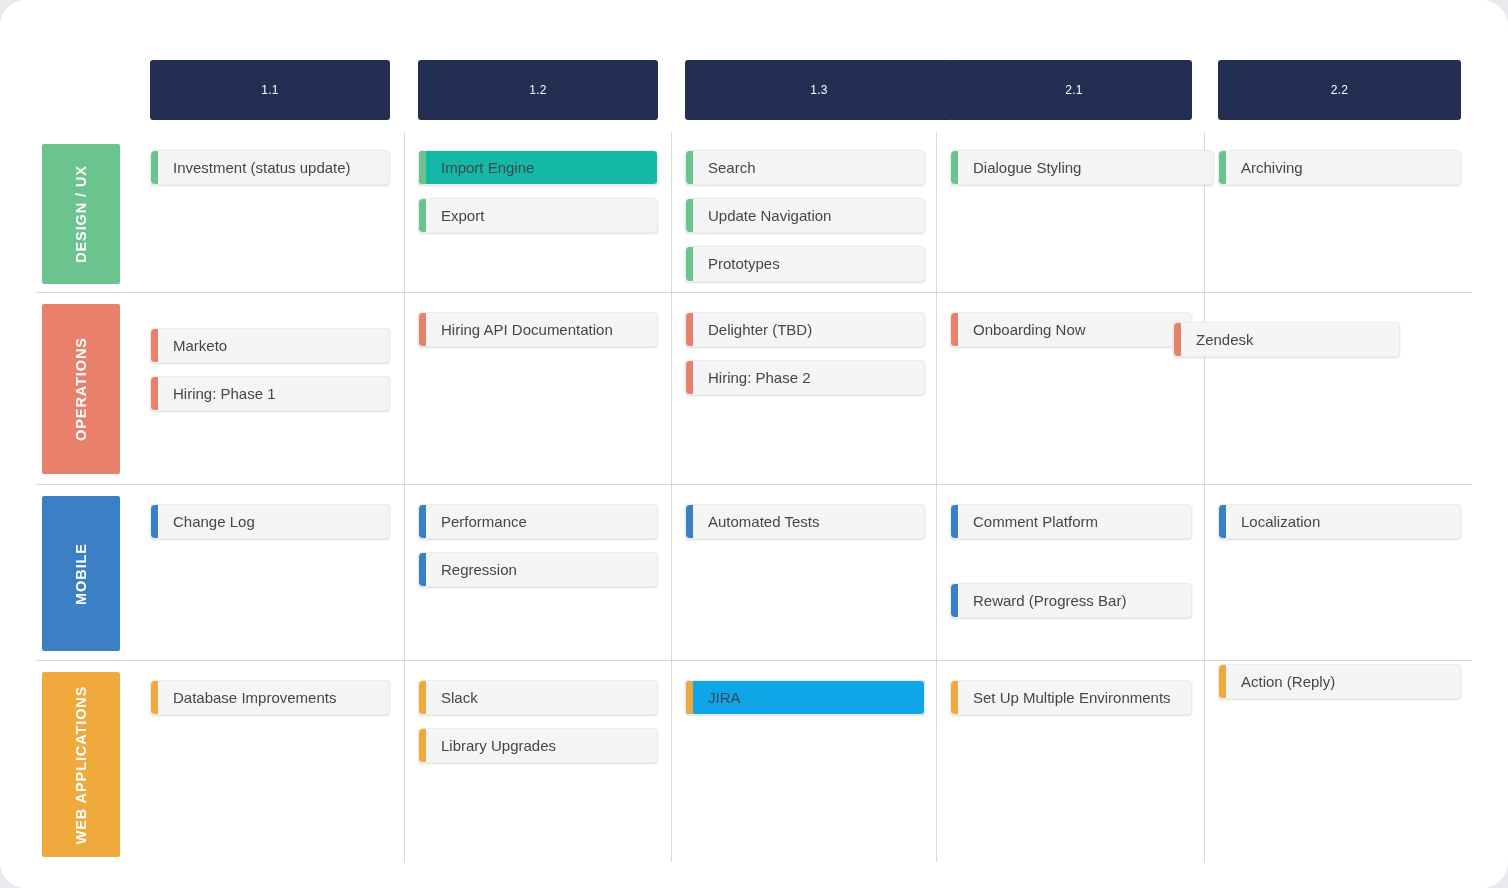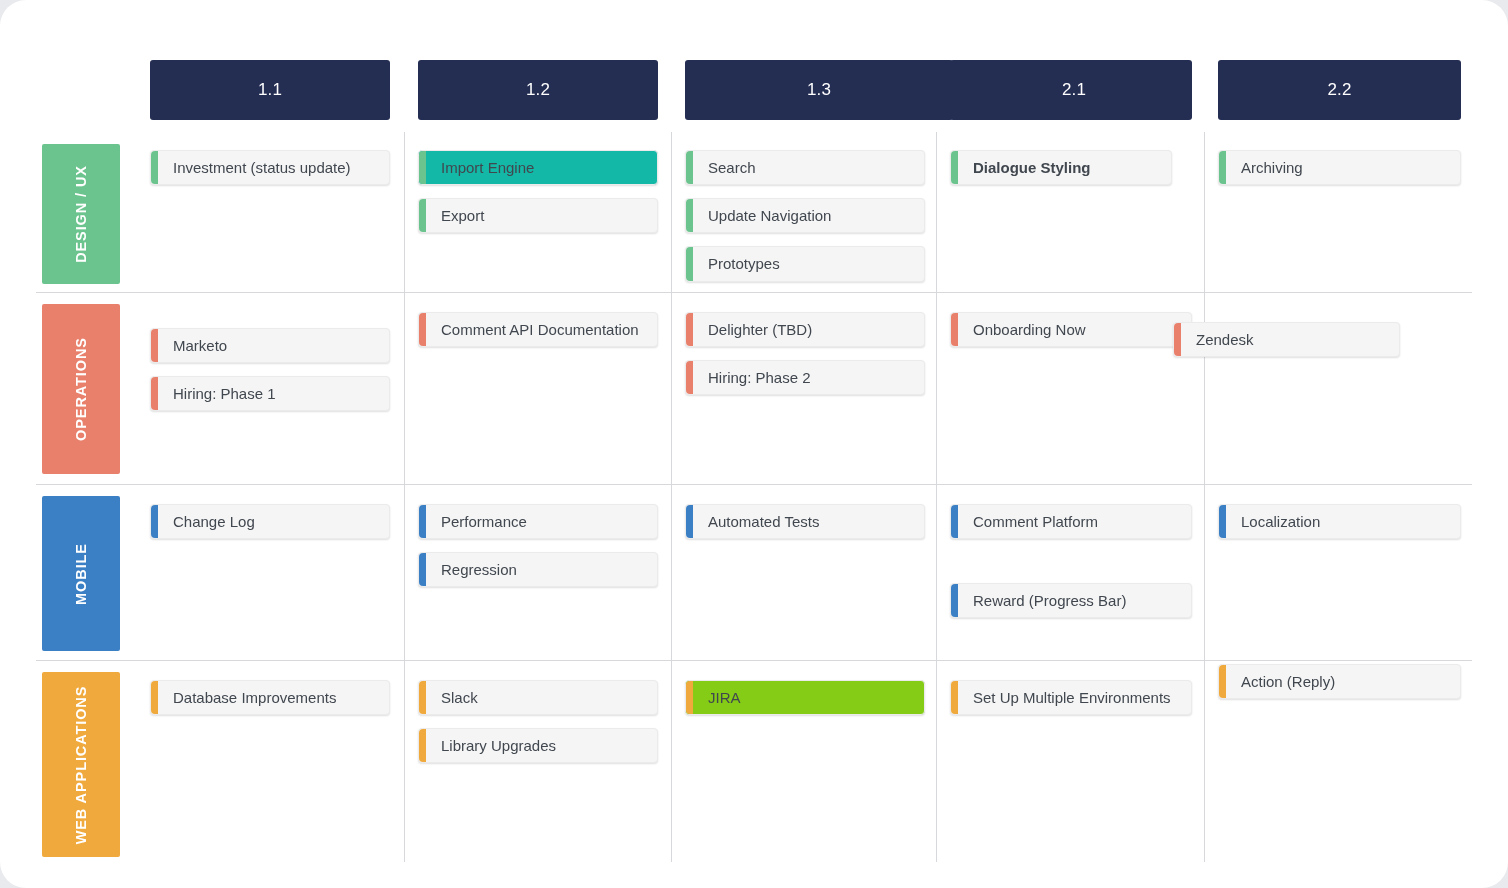--- a/index.html
+++ b/index.html
@@ -28,21 +28,21 @@
     width: 1508px;
     height: 132px;
   }
   .col-header {
     position: absolute;
     top: 60px;
     height: 60px;
     background: #242d52;
     border-radius: 3px;
     color: #ffffff;
-    font-size: 17px;
+    font-size: 12px;
     font-weight: 400;
     display: flex;
     align-items: center;
     justify-content: center;
     letter-spacing: .2px;
   }
 
   
   #grid-body {
     position: absolute;
@@ -165,21 +165,21 @@
           </div>
           <div class="card" style="background: rgb(245, 245, 245); color: rgb(65, 71, 79);">
             <span class="accent" style="background: rgb(107, 196, 142);"></span>
             <span class="card-text">Update Navigation</span>
           </div>
           <div class="card" style="background: rgb(245, 245, 245); color: rgb(65, 71, 79);">
             <span class="accent" style="background: rgb(107, 196, 142);"></span>
             <span class="card-text">Prototypes</span>
           </div>
         </div>
-        <div class="cell" style="left: 950px; width: 222px; padding-top: 18px; font-weight: bold;">
+        <div class="cell" style="left: 950px; width: 264px; padding-top: 18px;">
           <div class="card" style="background: rgb(245, 245, 245); color: rgb(65, 71, 79);">
             <span class="accent" style="background: rgb(107, 196, 142);"></span>
             <span class="card-text">Dialogue Styling</span>
           </div>
         </div>
         <div class="cell" style="left: 1218px; width: 243px; padding-top: 18px;">
           <div class="card" style="background: rgb(245, 245, 245); color: rgb(65, 71, 79);">
             <span class="accent" style="background: rgb(107, 196, 142);"></span>
             <span class="card-text">Archiving</span>
           </div>
@@ -200,21 +200,21 @@
             <span class="card-text">Marketo</span>
           </div>
           <div class="card" style="background: rgb(245, 245, 245); color: rgb(65, 71, 79);">
             <span class="accent" style="background: rgb(232, 128, 108);"></span>
             <span class="card-text">Hiring: Phase 1</span>
           </div>
         </div>
         <div class="cell" style="left: 418px; width: 240px; padding-top: 20px;">
           <div class="card" style="background: rgb(245, 245, 245); color: rgb(65, 71, 79);">
             <span class="accent" style="background: rgb(232, 128, 108);"></span>
-            <span class="card-text">Comment API Documentation</span>
+            <span class="card-text">Hiring API Documentation</span>
           </div>
         </div>
         <div class="cell" style="left: 685px; width: 240px; padding-top: 20px;">
           <div class="card" style="background: rgb(245, 245, 245); color: rgb(65, 71, 79);">
             <span class="accent" style="background: rgb(232, 128, 108);"></span>
             <span class="card-text">Delighter (TBD)</span>
           </div>
           <div class="card" style="background: rgb(245, 245, 245); color: rgb(65, 71, 79);">
             <span class="accent" style="background: rgb(232, 128, 108);"></span>
             <span class="card-text">Hiring: Phase 2</span>
@@ -300,21 +300,21 @@
           <div class="card" style="background: rgb(245, 245, 245); color: rgb(65, 71, 79);">
             <span class="accent" style="background: rgb(240, 169, 60);"></span>
             <span class="card-text">Slack</span>
           </div>
           <div class="card" style="background: rgb(245, 245, 245); color: rgb(65, 71, 79);">
             <span class="accent" style="background: rgb(240, 169, 60);"></span>
             <span class="card-text">Library Upgrades</span>
           </div>
         </div>
         <div class="cell" style="left: 685px; width: 240px; padding-top: 20px;">
-          <div class="card" style="background: #84cc16; color: rgb(65, 71, 79);">
+          <div class="card" style="background: #0ea5e9; color: rgb(65, 71, 79);">
             <span class="accent" style="background: rgb(240, 169, 60);"></span>
             <span class="card-text">JIRA</span>
           </div>
         </div>
         <div class="cell" style="left: 950px; width: 242px; padding-top: 20px;">
           <div class="card" style="background: rgb(245, 245, 245); color: rgb(65, 71, 79);">
             <span class="accent" style="background: rgb(240, 169, 60);"></span>
             <span class="card-text">Set Up Multiple Environments</span>
           </div>
         </div>

